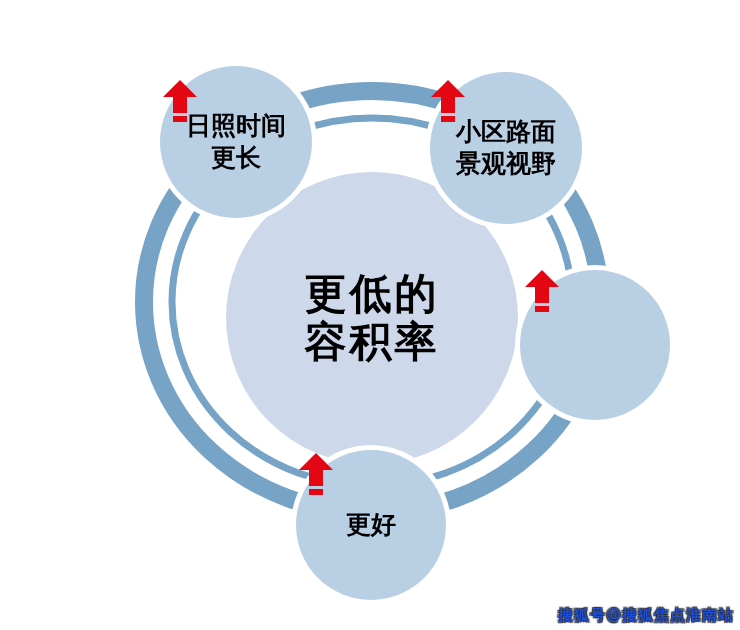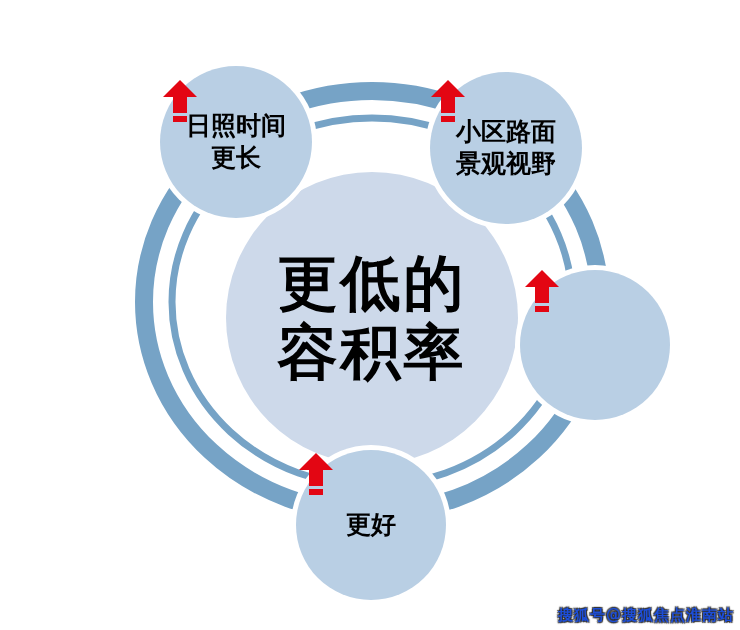--- a/index.html
+++ b/index.html
@@ -29,21 +29,21 @@
     width: 292px; height: 292px;
     border-radius: 50%;
     background: #cdd9ea;
     z-index: 2;
     display: flex;
     flex-direction: column;
     align-items: center;
     justify-content: center;
   }
   .center-line {
-    font-size: 60px;
+    font-size: 42px;
     font-weight: bold;
     color: #000000;
     letter-spacing: 3px;
     line-height: 1.15;
     white-space: nowrap;
   }
   
   .node {
     position: absolute;
     z-index: 3;

